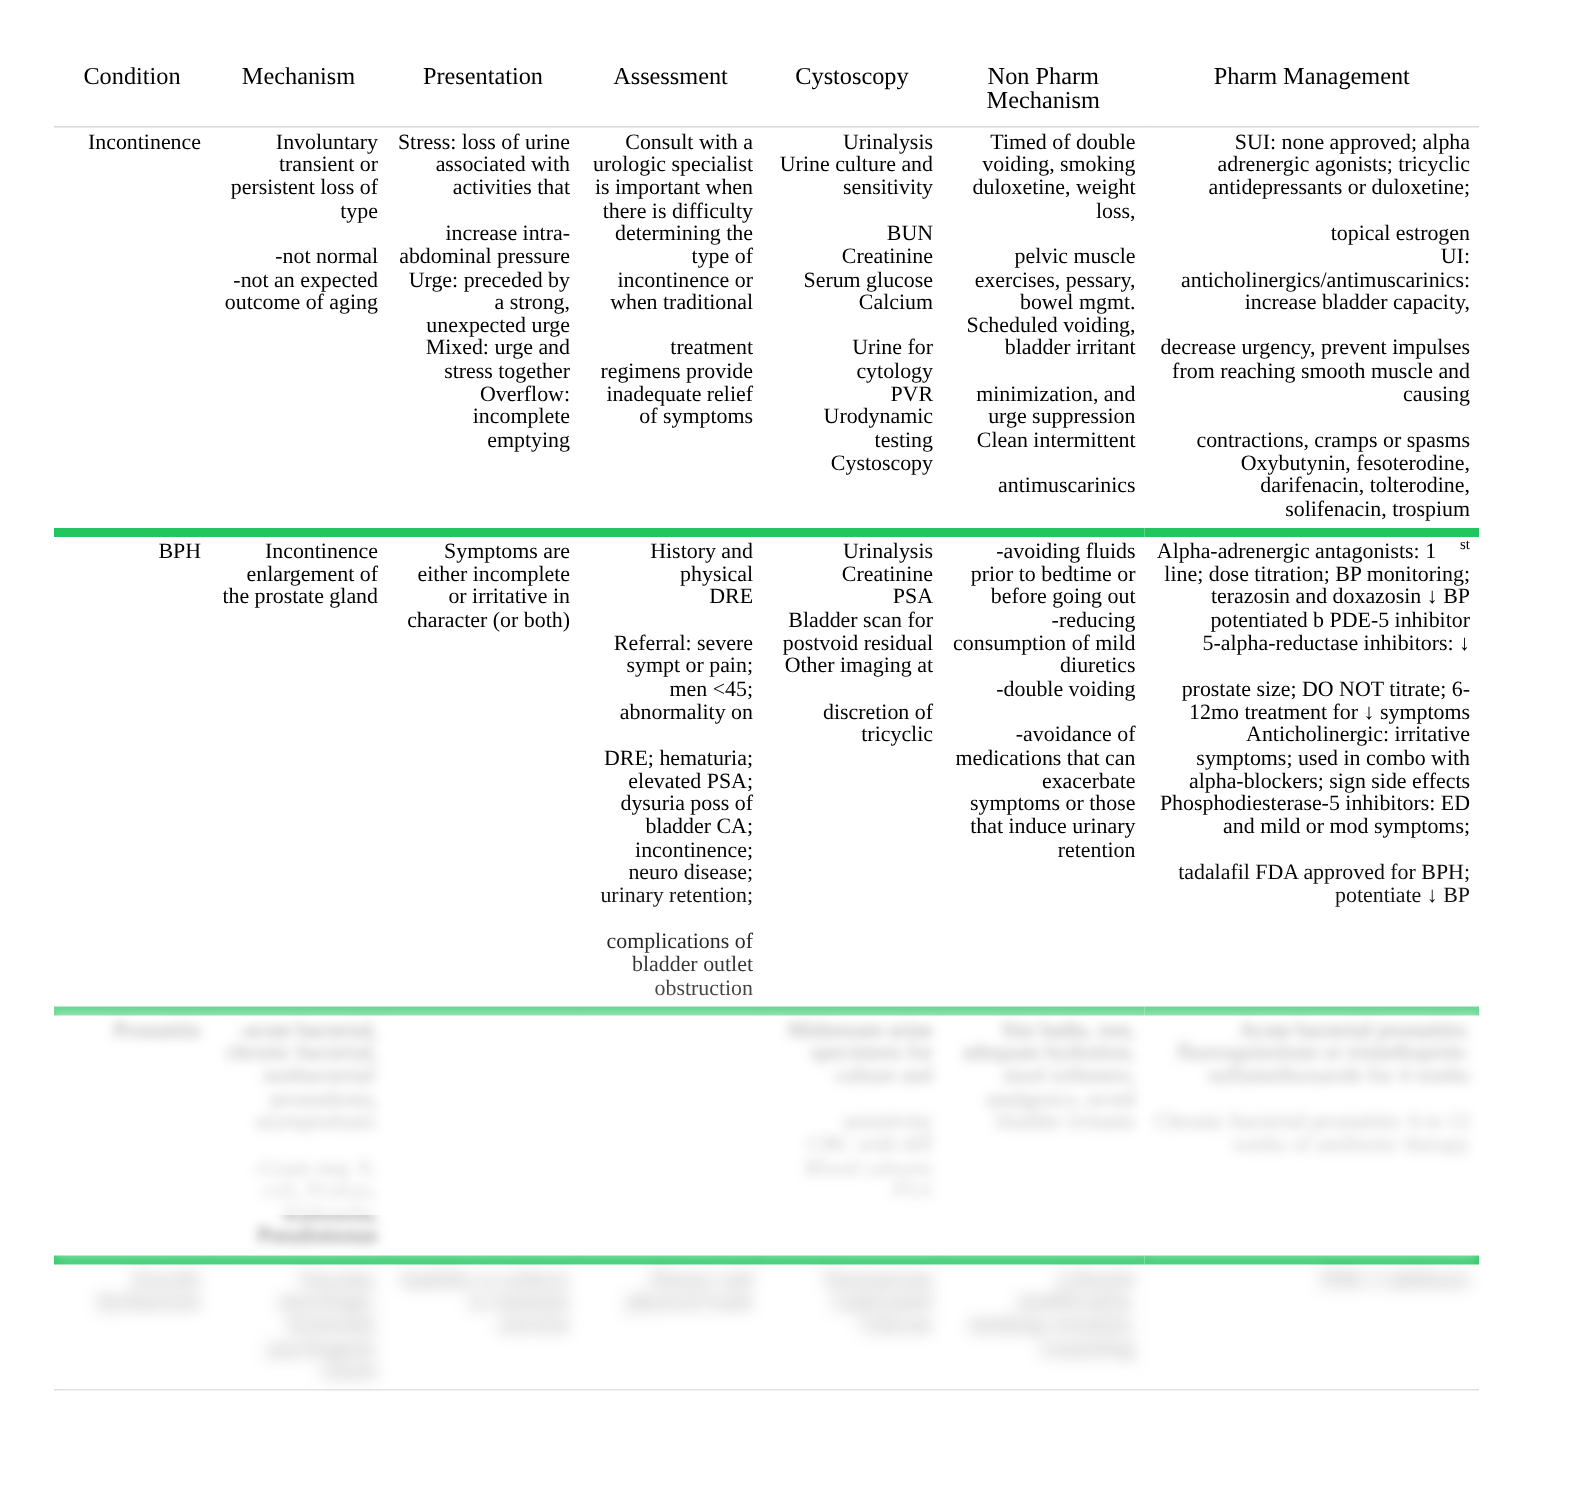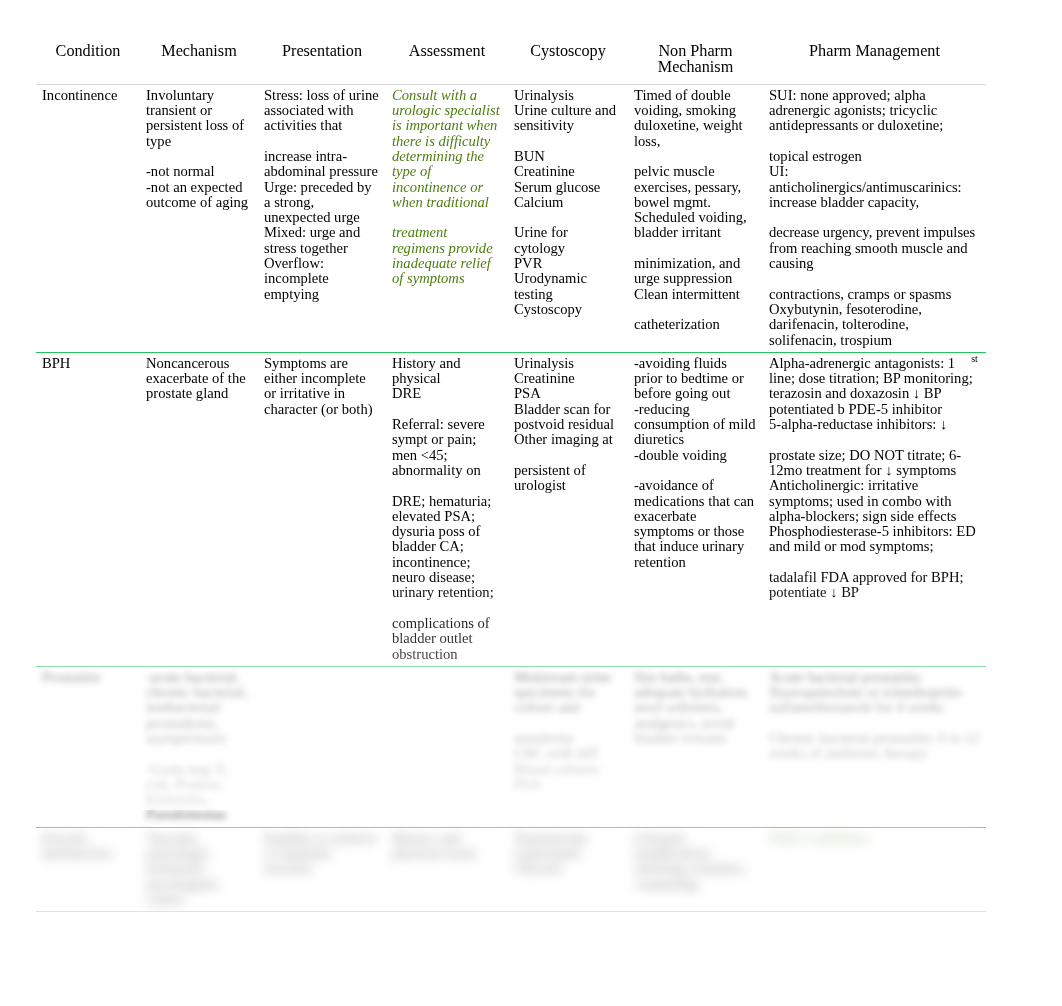--- a/index.html
+++ b/index.html
@@ -61,35 +61,36 @@
   table.reftable thead th {
     text-align: center;
     font-weight: normal;
     font-size: 16.2px;
     line-height: 16.4px;
     padding-bottom: 8px;
     border-bottom: 1px solid #d9d9d9;
   }
 
   table.reftable tbody tr > td {
-    border-bottom: 1px solid #22c55e;
+    border-bottom: 6px solid #22c55e;
+    text-align: right;
   }
   table.reftable tbody tr:last-child > td {
     border-bottom: 1px solid #dcdcdc;
   }
 
   .cell-para {
     margin: 0;
     padding: 0;
   }
   .cell-para + .cell-para {
     margin-top: 15.3px;
   }
 
-  .red-text { color: #4d7c0f; font-style: italic; }
+  .red-text { color: #000000; }
 
   .sup { font-size: 0.68em; vertical-align: super; line-height: 0; margin-left: 16px; }
   .row-faded-2 td {
     filter: blur(3.4px);
     opacity: 0.62;
   }
   .row-faded-3 td {
     filter: blur(5.2px);
     opacity: 0.42;
   }
@@ -156,48 +157,48 @@
             </td>
             <td>
               <div class="cell-para">Urinalysis<br>Urine culture and sensitivity</div>
               <div class="cell-para">BUN<br>Creatinine<br>Serum glucose<br>Calcium</div>
               <div class="cell-para">Urine for cytology<br>PVR<br>Urodynamic testing<br>Cystoscopy</div>
             </td>
             <td>
               <div class="cell-para">Timed of double voiding, smoking duloxetine, weight loss,</div>
               <div class="cell-para">pelvic muscle exercises, pessary, bowel mgmt.<br>Scheduled voiding, bladder irritant</div>
               <div class="cell-para">minimization, and urge suppression<br>Clean intermittent</div>
-              <div class="cell-para">catheterization</div>
+              <div class="cell-para">antimuscarinics</div>
             </td>
             <td>
               <div class="cell-para">SUI: none approved; alpha adrenergic agonists; tricyclic antidepressants or duloxetine;</div>
               <div class="cell-para">topical estrogen<br>UI: anticholinergics/antimuscarinics: increase bladder capacity,</div>
               <div class="cell-para">decrease urgency, prevent impulses from reaching smooth muscle and causing</div>
               <div class="cell-para">contractions, cramps or spasms<br>Oxybutynin, fesoterodine, darifenacin, tolterodine, solifenacin, trospium</div>
             </td>
           </tr>
           <tr>
             <td>
               <div class="cell-para">BPH</div>
             </td>
             <td>
-              <div class="cell-para">Noncancerous exacerbate of the prostate gland</div>
+              <div class="cell-para">Incontinence enlargement of the prostate gland</div>
             </td>
             <td>
               <div class="cell-para">Symptoms are either incomplete or irritative in character (or both)</div>
             </td>
             <td>
               <div class="cell-para">History and physical<br>DRE</div>
               <div class="cell-para">Referral: severe sympt or pain; men &lt;45; abnormality on</div>
               <div class="cell-para">DRE; hematuria; elevated PSA; dysuria poss of bladder CA; incontinence; neuro disease; urinary retention;</div>
               <div class="cell-para">complications of bladder outlet obstruction</div>
             </td>
             <td>
               <div class="cell-para">Urinalysis<br>Creatinine<br>PSA<br>Bladder scan for postvoid residual<br>Other imaging at</div>
-              <div class="cell-para">persistent of urologist</div>
+              <div class="cell-para">discretion of tricyclic</div>
             </td>
             <td>
               <div class="cell-para">-avoiding fluids prior to bedtime or before going out<br>-reducing consumption of mild diuretics<br>-double voiding</div>
               <div class="cell-para">-avoidance of medications that can exacerbate symptoms or those that induce urinary retention</div>
             </td>
             <td>
               <div class="cell-para">Alpha-adrenergic antagonists: 1<span class="sup">st</span> line; dose titration; BP monitoring; terazosin and doxazosin ↓ BP potentiated b PDE-5 inhibitor<br>5-alpha-reductase inhibitors: ↓</div>
               <div class="cell-para">prostate size; DO NOT titrate; 6-12mo treatment for ↓ symptoms<br>Anticholinergic: irritative symptoms; used in combo with alpha-blockers; sign side effects<br>Phosphodiesterase-5 inhibitors: ED and mild or mod symptoms;</div>
               <div class="cell-para">tadalafil FDA approved for BPH; potentiate ↓ BP</div>
             </td>

